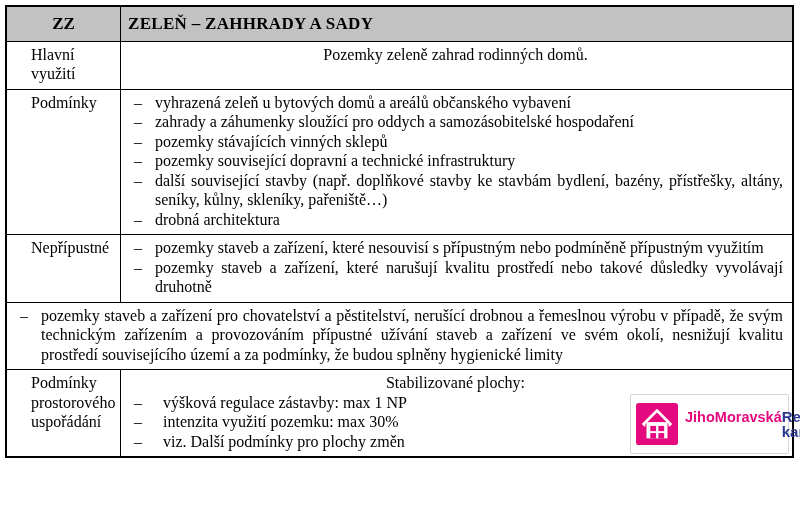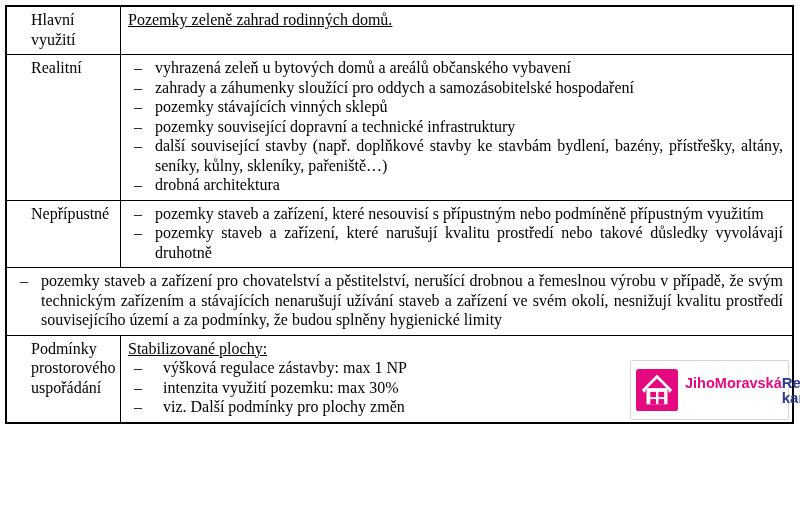--- a/index.html
+++ b/index.html
@@ -27,50 +27,54 @@
   .hdr{background:#C2C2C2;}
   .hdr .c1{
     text-align:center;font-weight:bold;font-size:17px;
     padding:7px 2px 7px 2px;
   }
   .hdr .c2{font-weight:bold;font-size:17px;padding-top:7px;padding-bottom:7px;letter-spacing:.3px;}
   .item{display:flex;}
   .dash{flex:0 0 21px;margin-left:6px;}
   .dash.wide{flex-basis:29px;}
   .itext{flex:1;text-align:justify;}
-  .plain{text-align:left;text-decoration:underline;}
+  .plain{text-align:center;}
   
   .logo-box{
     position:absolute;right:3px;bottom:2px;
     width:148px;height:52px;
     background:#fff;border:1px solid #d6d6d6;border-radius:2px;
     display:flex;align-items:center;gap:7px;
     padding:3px 4px 3px 5px;box-sizing:content-box;
     font-family:"Liberation Sans","DejaVu Sans",sans-serif;
   }
   .logo-text{display:flex;flex-direction:row;justify-content:center;}
   .logo-line1{color:var(--magenta);font-weight:bold;font-size:14.5px;line-height:17px;}
   .logo-line2{color:var(--navy);font-weight:bold;font-size:15px;line-height:15px;}
   .logo-line3{color:var(--navy);font-weight:bold;font-size:10.5px;line-height:14px;text-decoration:underline;}
 </style>
 </head>
 <body>
 
 <div class="tbl">
 
+  <div class="row hdr">
+    <div class="c1">ZZ</div>
+    <div class="c2">ZELEŇ – ZAHHRADY A SADY</div>
+  </div>
 
   <div class="row">
     <div class="c1">Hlavní využití</div>
     <div class="c2">
       <div class="plain">Pozemky zeleně zahrad rodinných domů.</div>
     </div>
   </div>
 
   <div class="row">
-    <div class="c1">Realitní</div>
+    <div class="c1">Podmínky</div>
     <div class="c2">
       <div class="item">
         <span class="dash">–</span>
         <span class="itext">vyhrazená zeleň u bytových domů a areálů občanského vybavení</span>
       </div>
       <div class="item">
         <span class="dash">–</span>
         <span class="itext">zahrady a záhumenky sloužící pro oddych a samozásobitelské hospodaření</span>
       </div>
       <div class="item">
@@ -103,21 +107,21 @@
         <span class="dash">–</span>
         <span class="itext">pozemky staveb a zařízení, které narušují kvalitu prostředí nebo takové důsledky vyvolávají druhotně</span>
       </div>
     </div>
   </div>
 
   <div class="row">
     <div class="c2">
       <div class="item">
         <span class="dash">–</span>
-        <span class="itext">pozemky staveb a zařízení pro chovatelství a pěstitelství, nerušící drobnou a řemeslnou výrobu v případě, že svým technickým zařízením a stávajících nenarušují užívání staveb a zařízení ve svém okolí, nesnižují kvalitu prostředí souvisejícího území a za podmínky, že budou splněny hygienické limity</span>
+        <span class="itext">pozemky staveb a zařízení pro chovatelství a pěstitelství, nerušící drobnou a řemeslnou výrobu v případě, že svým technickým zařízením a provozováním přípustné užívání staveb a zařízení ve svém okolí, nesnižují kvalitu prostředí souvisejícího území a za podmínky, že budou splněny hygienické limity</span>
       </div>
     </div>
   </div>
 
   <div class="row">
     <div class="c1">Podmínky prostorového uspořádání</div>
     <div class="c2">
       <div class="plain">Stabilizované plochy:</div>
       <div class="item">
         <span class="dash wide">–</span>

